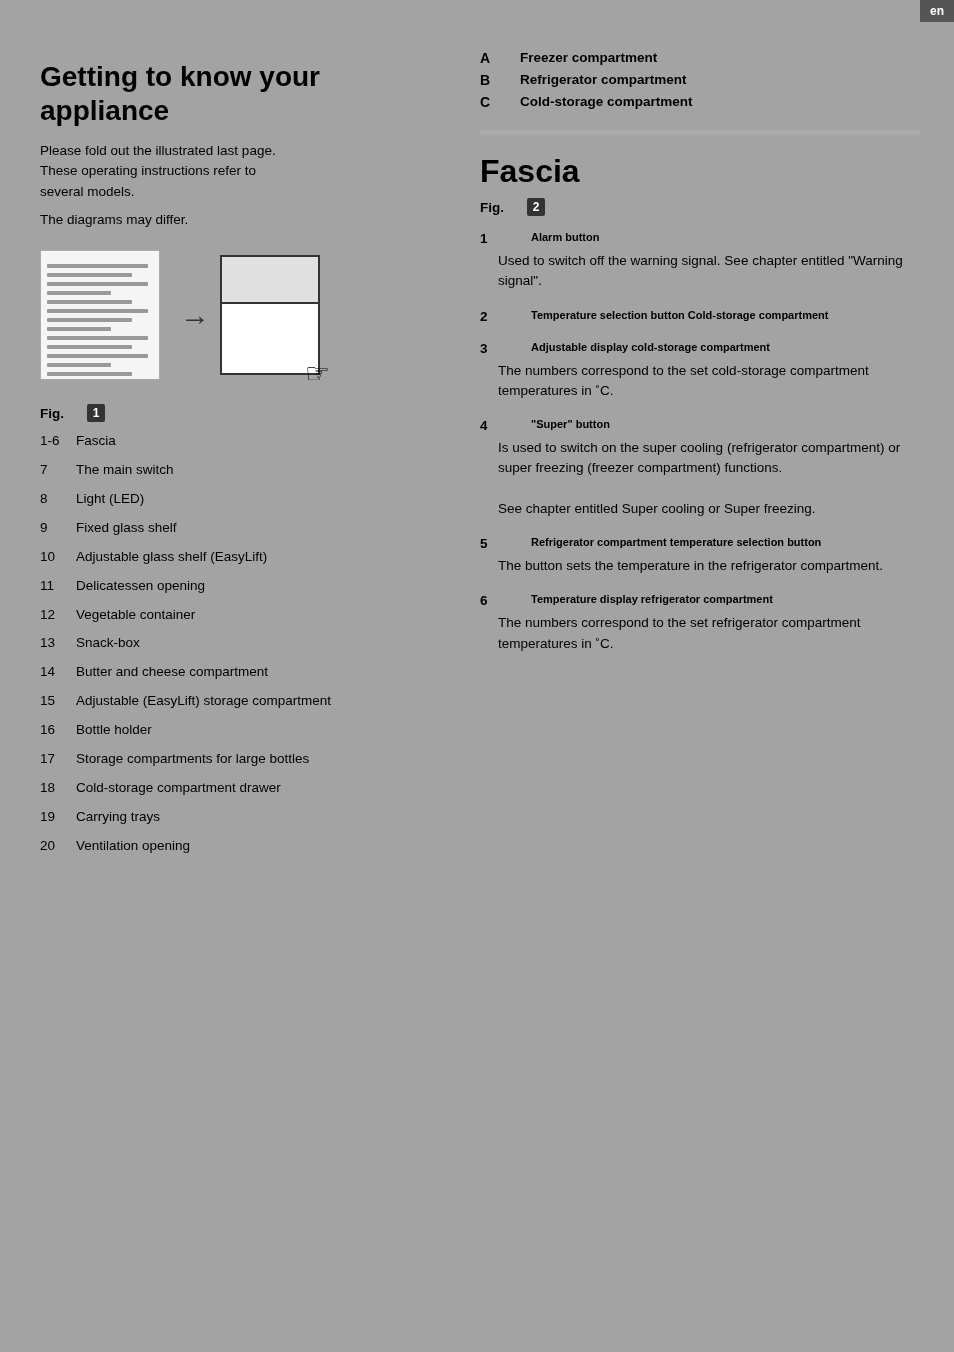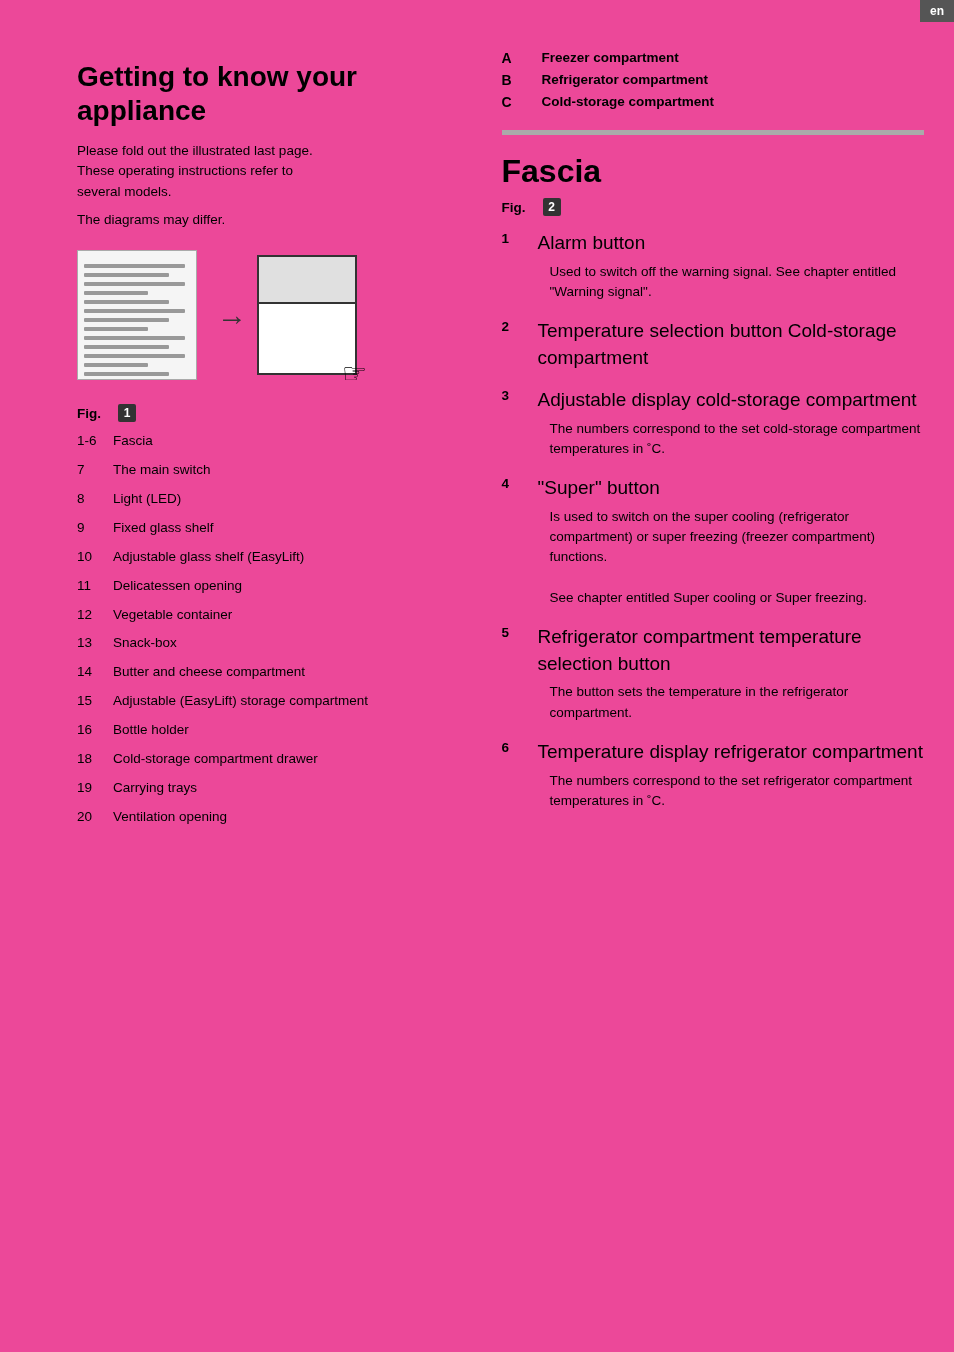--- a/index.html
+++ b/index.html
@@ -13,21 +13,21 @@
       font-size: 14px;
       background: #ffffff;
       color: #000000;
       width: 954px;
       min-height: 1352px;
     }
 
     .page {
       width: 954px;
       min-height: 1352px;
-      background: #ec4899;
+      background: #a3a3a3;
       position: relative;
       padding: 30px 0 40px 0;
     }
 
     
     .lang-badge {
       position: absolute;
       top: 0;
       right: 0;
       background: #555;
@@ -39,21 +39,20 @@
 
     .content-wrapper {
       display: flex;
       padding-top: 20px;
     }
 
     
     .left-col {
       width: 460px;
       padding: 0 30px 0 40px;
-      margin-left: 37px;
     }
 
     .section-title {
       font-size: 28px;
       font-weight: bold;
       line-height: 1.2;
       margin-bottom: 14px;
       margin-top: 10px;
     }
 
@@ -143,21 +142,21 @@
       font-size: 28px;
     }
 
     
     .fig-label {
       font-size: 13.5px;
       font-weight: bold;
       margin-bottom: 10px;
       display: flex;
       align-items: center;
-      gap: 17px;
+      gap: 23px;
     }
 
     .fig-num-box {
       display: inline-flex;
       align-items: center;
       justify-content: center;
       width: 18px;
       height: 18px;
       background: #333;
       color: #fff;
@@ -245,28 +244,29 @@
     }
 
     .fascia-item-num {
       min-width: 36px;
       font-weight: bold;
       font-size: 13.5px;
       padding-top: 1px;
     }
 
     .fascia-item-title {
-      font-weight: normal;
-      font-size: 19px;
+      font-weight: bold;
+      font-size: 11px;
       line-height: 1.4;
       flex: 1;
+      margin-left: 15px;
     }
 
     .fascia-item-desc {
-      margin-left: 48px;
+      margin-left: 18px;
       font-size: 13.5px;
       line-height: 1.5;
       color: #000;
     }
   </style>
 </head>
 <body>
 
 <div class="page">
 
@@ -358,20 +358,24 @@
           </li>
           <li>
             <span class="item-num">15</span>
             <span class="item-label">Adjustable (EasyLift) storage compartment</span>
           </li>
           <li>
             <span class="item-num">16</span>
             <span class="item-label">Bottle holder</span>
           </li>
           <li>
+            <span class="item-num">17</span>
+            <span class="item-label">Storage compartments for large bottles</span>
+          </li>
+          <li>
             <span class="item-num">18</span>
             <span class="item-label">Cold-storage compartment drawer</span>
           </li>
           <li>
             <span class="item-num">19</span>
             <span class="item-label">Carrying trays</span>
           </li>
           <li>
             <span class="item-num">20</span>
             <span class="item-label">Ventilation opening</span>

